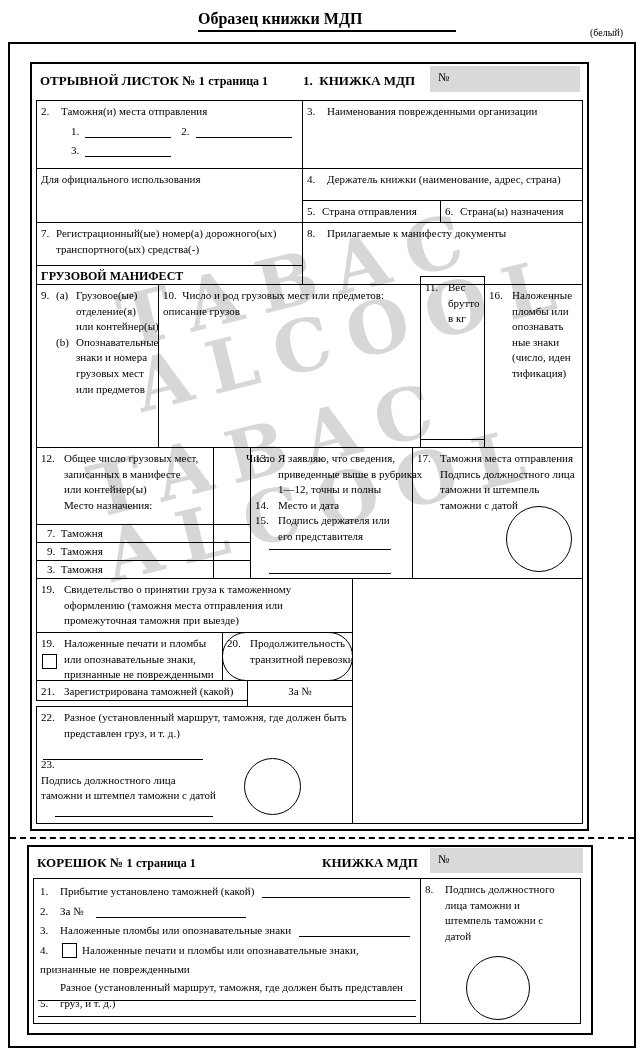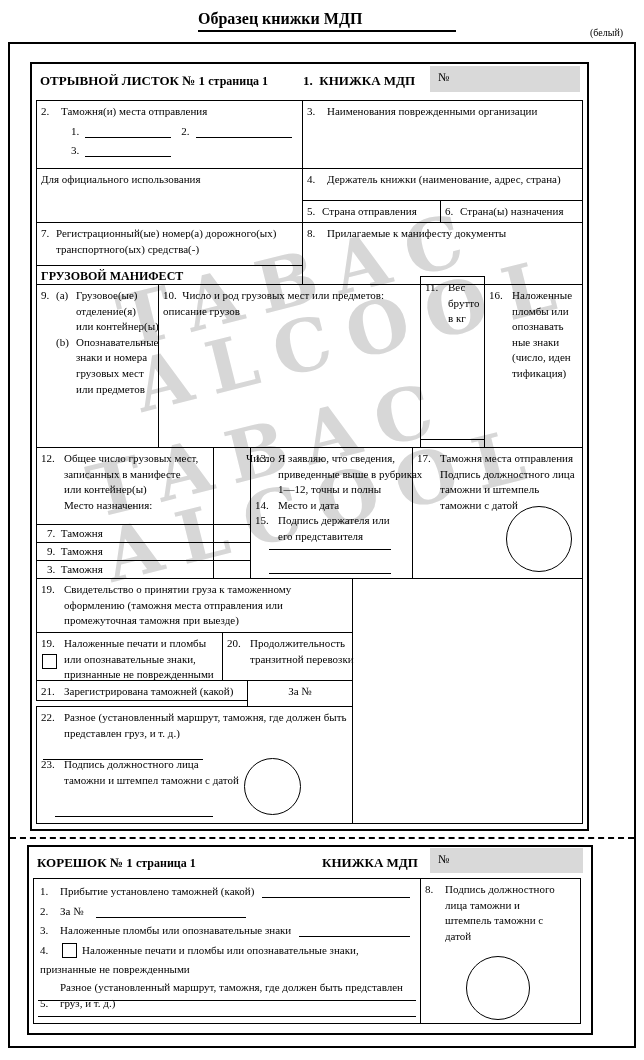--- a/index.html
+++ b/index.html
@@ -231,21 +231,21 @@
 </div>
 <div class="cell" style="left:36px;top:632px;width:187px;height:49px;">
   <div class="hang">
       <span class="num n22">19.</span>
       <span class="txt">Наложенные печати и пломбы
 или опознавательные знаки,
 признанные не поврежденными</span>
     </div>
   <div class="chk" style="left:5px;top:21px;"></div>
 </div>
-<div class="cell" style="left:222px;top:632px;width:131px;height:49px;">
+<div class="cell" style="left:222px;top:632px;width:131px;height:49px;border-radius:24px;">
   <div class="hang">
       <span class="num n22">20.</span>
       <span class="txt">Продолжительность
 транзитной перевозки</span>
     </div>
 </div>
 <div class="cell" style="left:36px;top:680px;width:212px;height:21px;">
   <div class="hang">
       <span class="num n22">21.</span>
       <span class="txt">Зарегистрирована таможней (какой)</span>
@@ -254,21 +254,21 @@
 <div class="cell" style="left:247px;top:680px;width:106px;height:27px;text-align:center;">
   <span>За №</span>
 </div>
 <div class="cell" style="left:36px;top:706px;width:317px;height:118px;">
   <div class="hang">
       <span class="num n22">22.</span>
       <span class="txt">Разное (установленный маршрут, таможня, где должен быть
 представлен груз, и т. д.)</span>
     </div>
   <div class="uline" style="left:6px;top:52px;width:160px;"></div>
-  <div class="hang" style="margin-top:16px;">
+  <div class="hang" style="margin-top:16px;flex-direction:column;">
       <span class="num n22">23.</span>
       <span class="txt">Подпись должностного лица
 таможни и штемпел таможни с датой</span>
     </div>
   <div class="circle" style="left:207px;top:51px;width:55px;height:55px;"></div>
   <div class="uline" style="left:18px;top:109px;width:158px;"></div>
 </div>
 <div class="cell" style="left:352px;top:578px;width:231px;height:246px;"></div>
 
 <div class="abs dash-line"></div>

